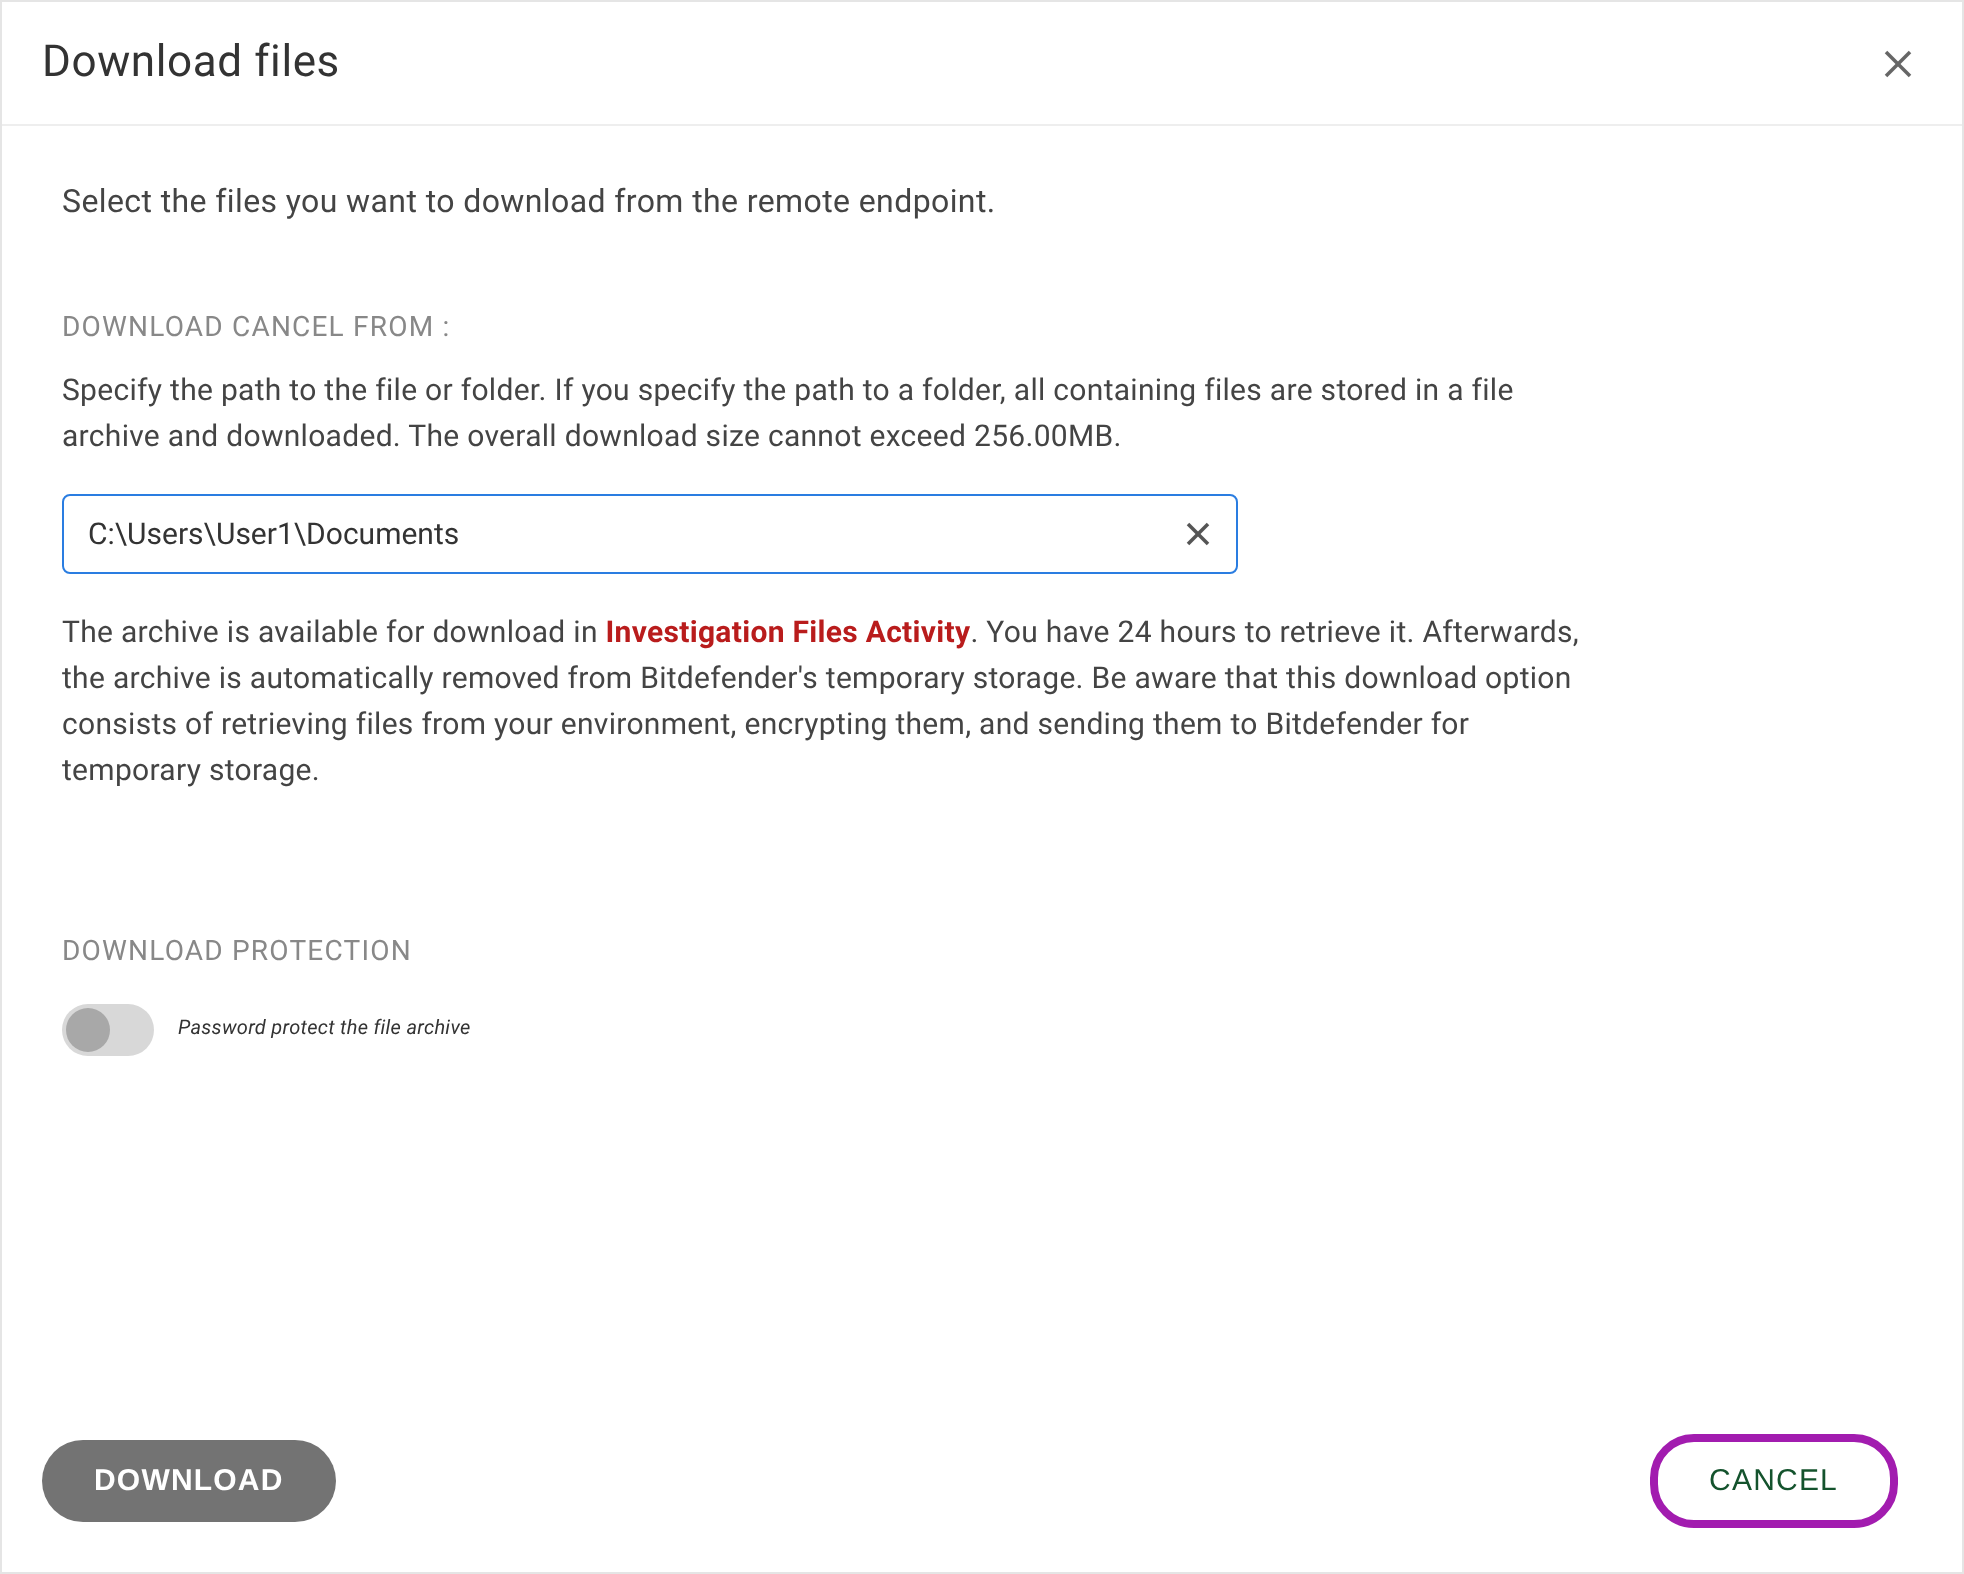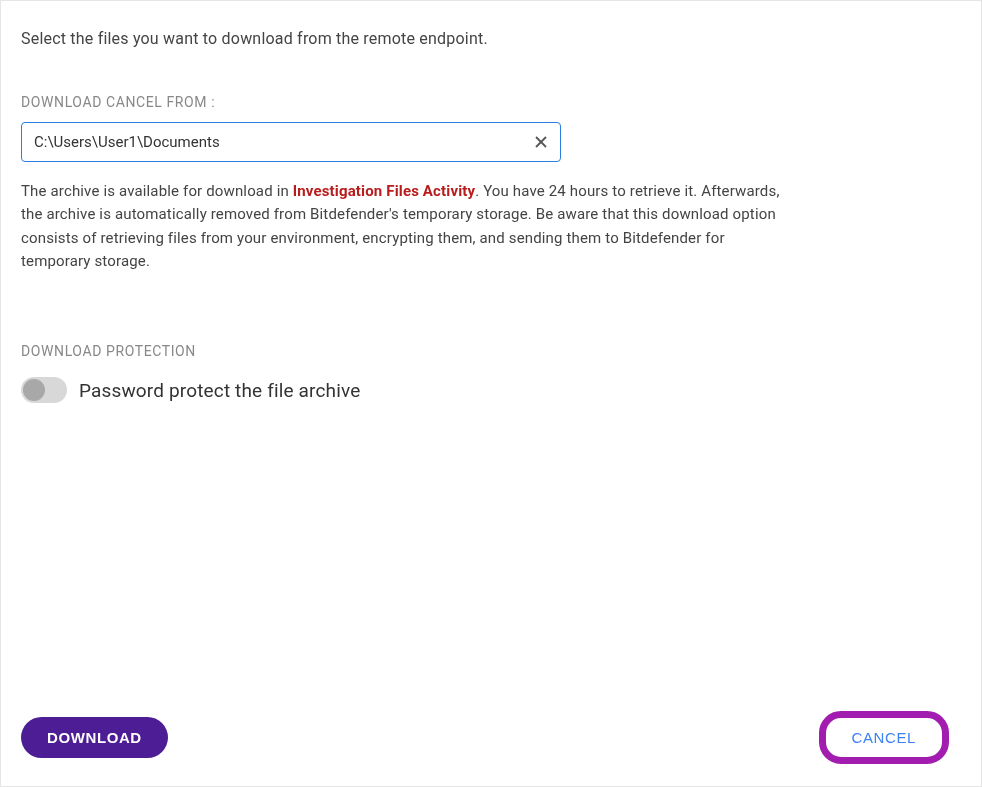--- a/index.html
+++ b/index.html
@@ -42,21 +42,21 @@
       align-items: center;
       justify-content: center;
       color: #666;
     }
     .close-btn svg {
       width: 16px;
       height: 16px;
     }
     .modal-body {
       flex: 1;
-      padding: 28px 20px 20px 20px;
+      padding: 28px 20px 20px 30px;
       overflow-y: auto;
     }
     .intro-text {
       font-size: 16px;
       color: #444;
       margin-bottom: 46px;
       letter-spacing: 0.2px;
     }
     .section-label {
       font-size: 14px;
@@ -67,21 +67,21 @@
     .help-text {
       font-size: 15px;
       color: #444;
       line-height: 1.55;
       margin-bottom: 16px;
       max-width: 760px;
       letter-spacing: 0.15px;
     }
     .input-wrapper {
       position: relative;
-      width: 540px;
+      width: 588px;
       margin-bottom: 18px;
       text-decoration: underline;
     }
     .path-input {
       width: 100%;
       height: 40px;
       padding: 8px 40px 8px 12px;
       border: 1px solid #2a7de1;
       border-radius: 4px;
       font-size: 15px;
@@ -140,63 +140,74 @@
       position: absolute;
       left: 2px;
       top: 2px;
       width: 22px;
       height: 22px;
       background: #a8a8a8;
       border-radius: 50%;
       transition: left 0.2s;
     }
     .toggle-label {
-      font-size: 19px;
+      font-size: 10px;
       color: #333;
       letter-spacing: 0.15px;
+      font-style: italic;
     }
     .modal-footer {
       display: flex;
       justify-content: space-between;
       align-items: center;
       padding: 18px 32px 22px 20px;
     }
     .btn-primary {
-      background: #4c1d95;
+      background: #737373;
       color: #fff;
       border: none;
       border-radius: 22px;
       padding: 12px 26px;
       font-size: 15px;
       font-weight: 700;
       letter-spacing: 0.6px;
       cursor: pointer;
     }
     .btn-secondary {
       background: #fff;
-      color: #3b82f6;
-      border: 7px solid #a21caf;
+      color: #14532d;
+      border: 4px solid #a21caf;
       border-radius: 22px;
       padding: 11px 26px;
       font-size: 15px;
       font-weight: 400;
       letter-spacing: 0.6px;
       cursor: pointer;
     }
   </style>
 </head>
 <body>
 
 <div class="modal">
+  <div class="modal-header">
+    <h1 class="modal-title">Download files</h1>
+    <button class="close-btn">
+      <svg viewBox="0 0 16 16" fill="none" stroke="currentColor" stroke-width="1.8">
+        <line x1="2" y1="2" x2="14" y2="14"></line>
+        <line x1="14" y1="2" x2="2" y2="14"></line>
+      </svg>
+    </button>
+  </div>
 
   <div class="modal-body">
     <p class="intro-text">Select the files you want to download from the remote endpoint.</p>
 
     <div class="section-label">DOWNLOAD CANCEL FROM :</div>
 
+    <p class="help-text">Specify the path to the file or folder. If you specify the path to a folder, all containing files are stored in a file archive and downloaded. The overall download size cannot exceed 256.00MB.</p>
 
     <div class="input-wrapper">
       <input type="text" class="path-input" value="C:\Users\User1\Documents" style="">
       <button class="clear-btn">
         <svg viewBox="0 0 16 16" fill="none" stroke="currentColor" stroke-width="1.8">
           <line x1="3" y1="3" x2="13" y2="13"></line>
           <line x1="13" y1="3" x2="3" y2="13"></line>
         </svg>
       </button>
     </div>

